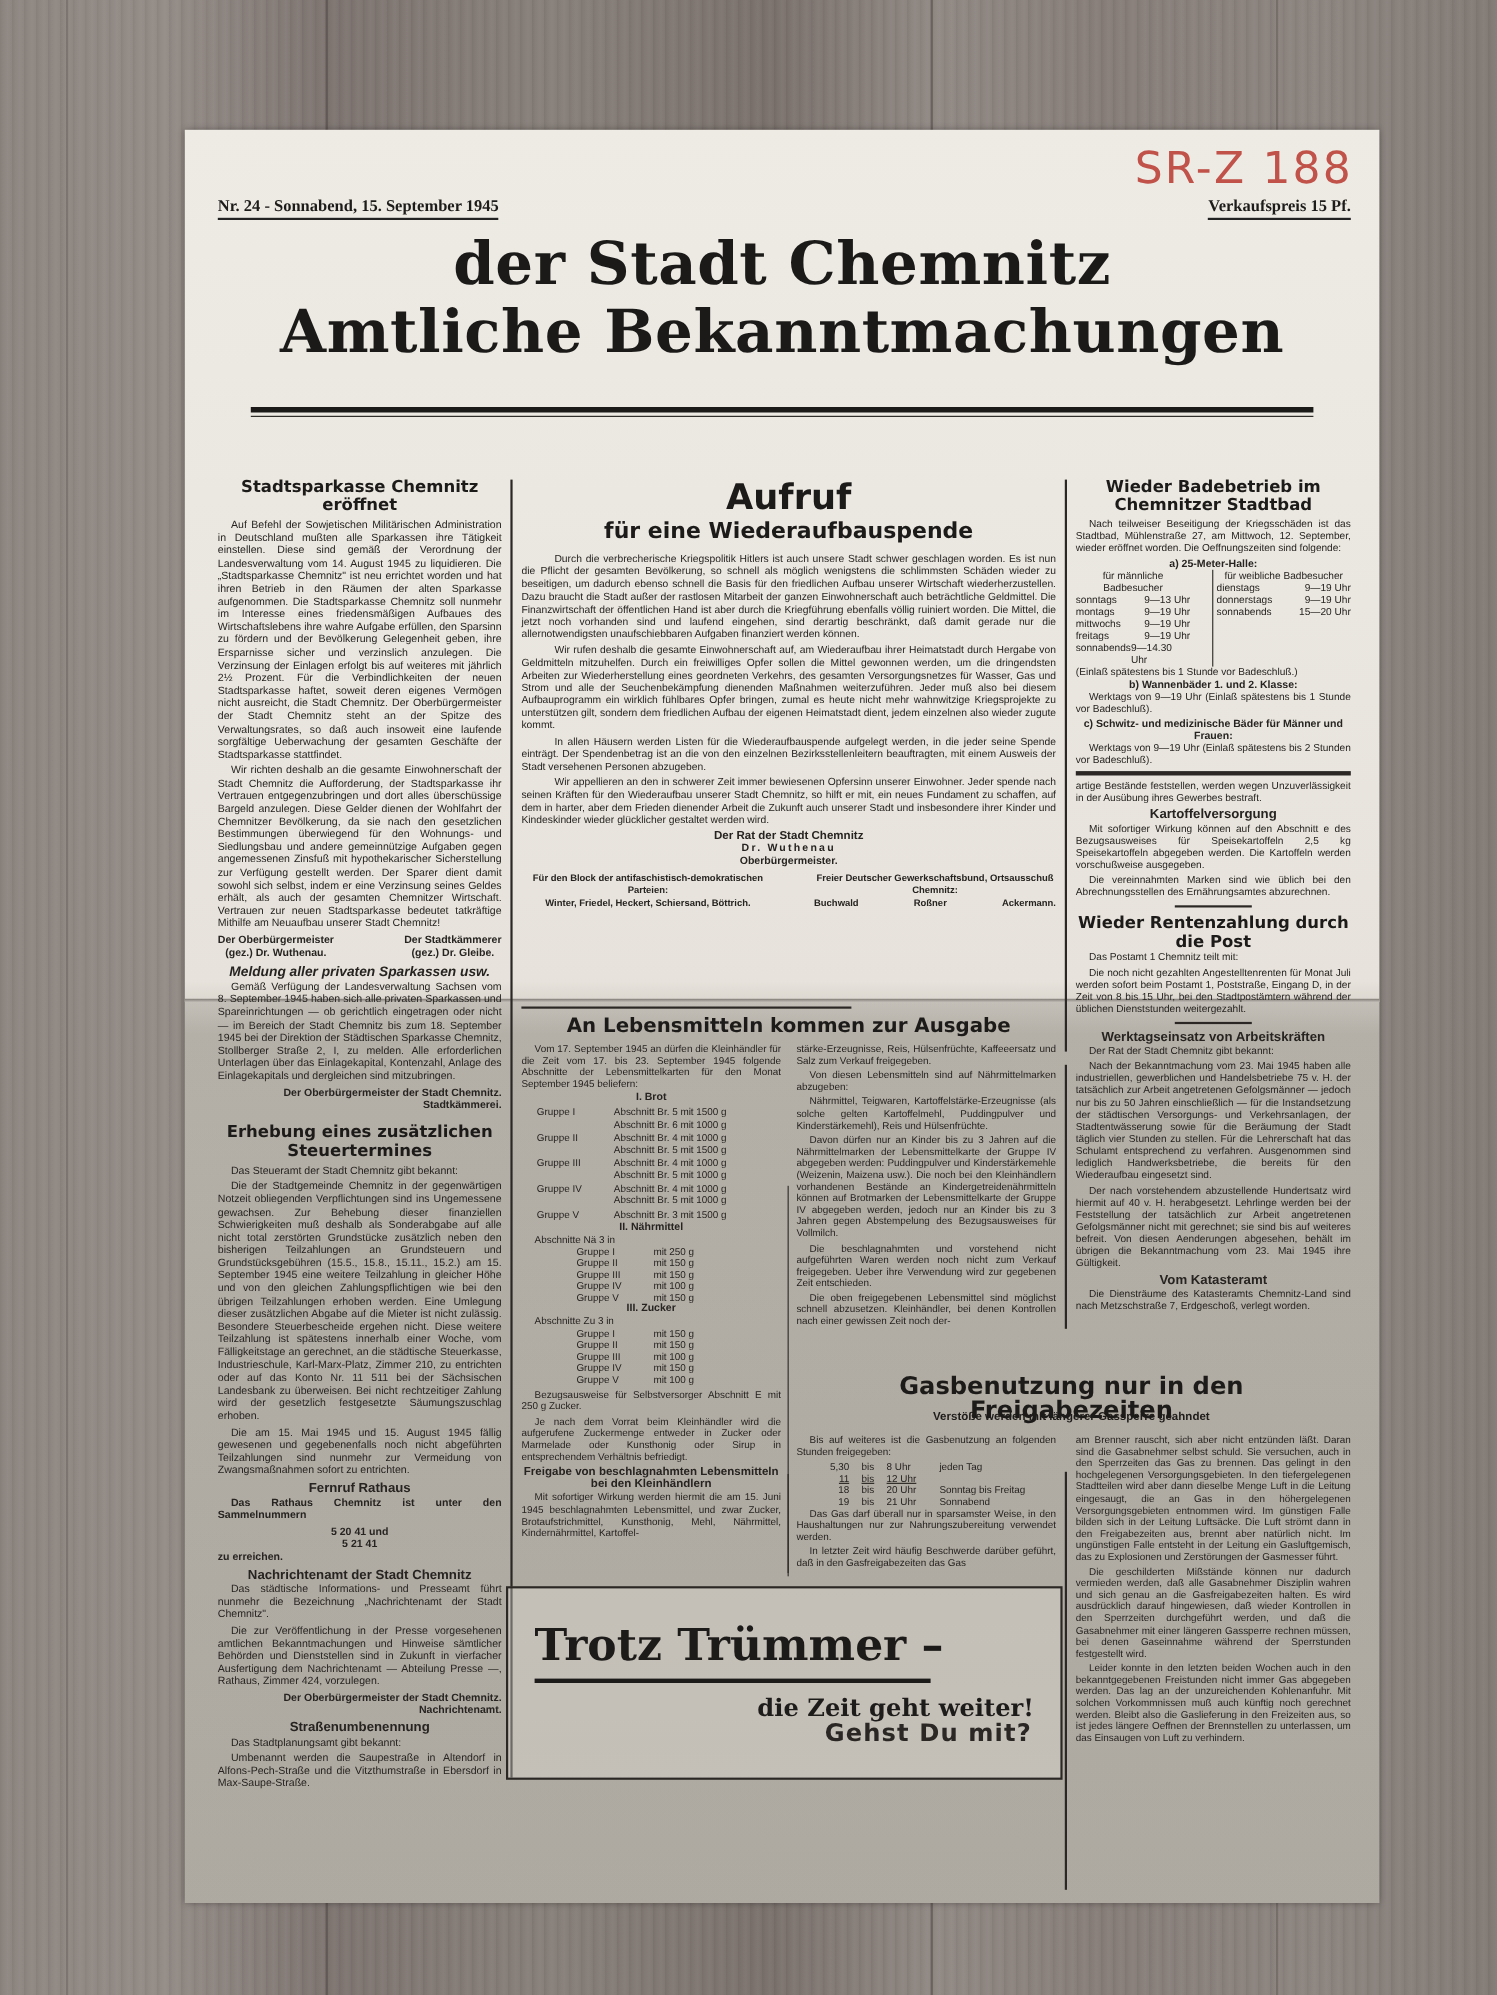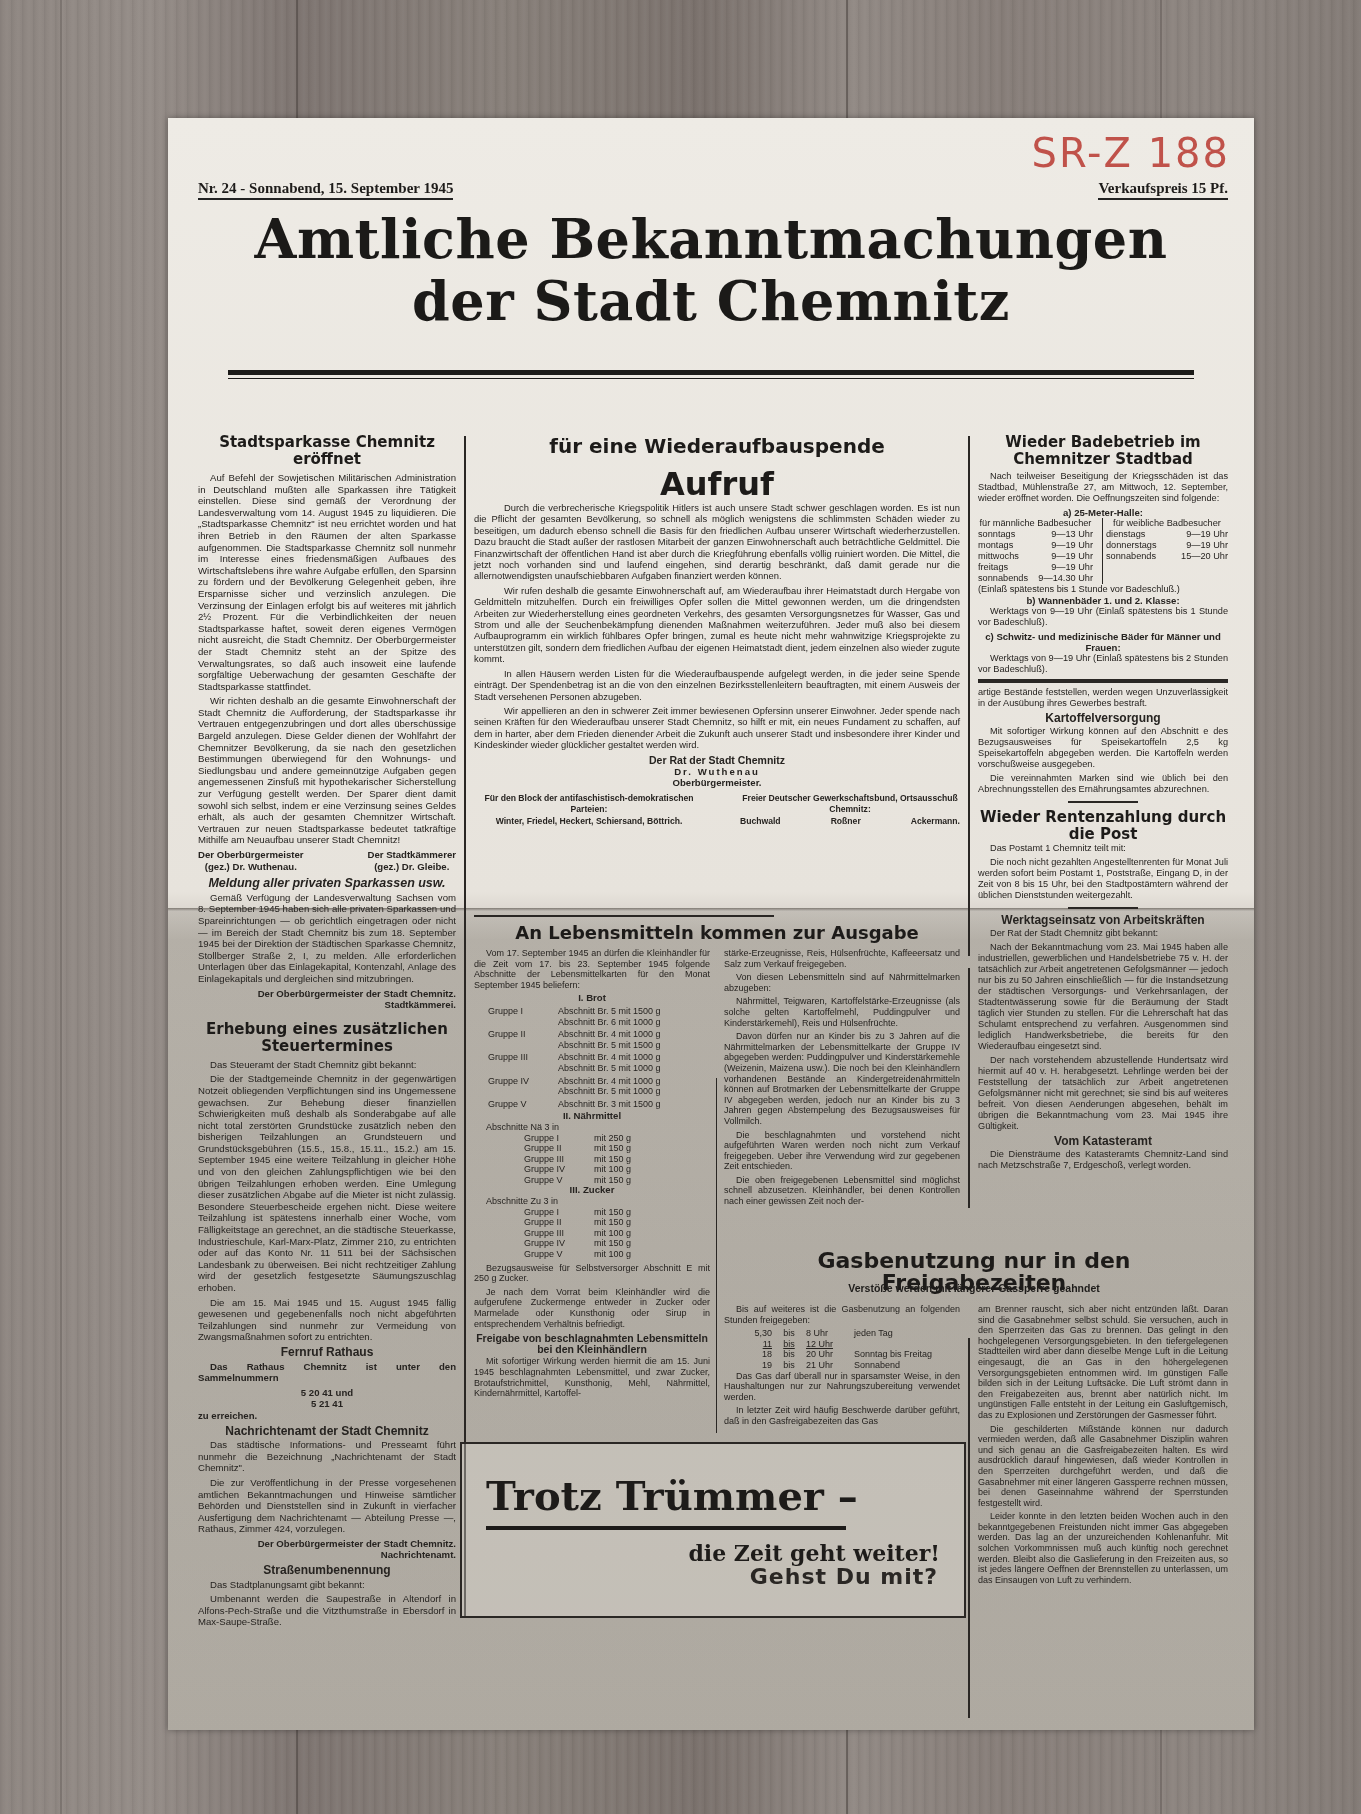--- a/index.html
+++ b/index.html
@@ -72,22 +72,22 @@
 <div class="paper">
   <div class="fold"></div>
   <div class="paper-lower-shade"></div>
 
   <div class="stamp">SR-Z 188</div>
 
   <div class="masthead-meta meta-left">Nr. 24 - Sonnabend, 15. September 1945</div>
   <div class="masthead-meta meta-right">Verkaufspreis 15 Pf.</div>
 
   <div class="masthead-title">
+    <div>der Stadt Chemnitz</div>
     <div>Amtliche Bekanntmachungen</div>
-    <div>der Stadt Chemnitz</div>
   </div>
   <div class="masthead-rule"></div>
   <div class="masthead-rule2"></div>
 
   <div class="vrule" style="left:296px;top:318px;height:1180px;"></div>
   <div class="vrule" style="left:800px;top:318px;height:520px;"></div>
   <div class="vrule" style="left:800px;top:850px;height:240px;"></div>
   <div class="vrule" style="left:800px;top:1220px;height:380px;"></div>
   <div class="vrule" style="left:548px;top:960px;height:355px;width:1px;"></div>
   <div class="vrule" style="left:548px;top:1222px;height:90px;width:1px;"></div>
@@ -125,22 +125,22 @@
     <p>Das städtische Informations- und Presseamt führt nunmehr die Bezeichnung „Nachrichtenamt der Stadt Chemnitz".</p>
     <p>Die zur Veröffentlichung in der Presse vorgesehenen amtlichen Bekanntmachungen und Hinweise sämtlicher Behörden und Dienststellen sind in Zukunft in vierfacher Ausfertigung dem Nachrichtenamt — Abteilung Presse —, Rathaus, Zimmer 424, vorzulegen.</p>
     <div class="sig" style="text-align:right;">Der Oberbürgermeister der Stadt Chemnitz. Nachrichtenamt.</div>
 
     <h3 class="sub">Straßenumbenennung</h3>
     <p>Das Stadtplanungsamt gibt bekannt:</p>
     <p>Umbenannt werden die Saupestraße in Altendorf in Alfons-Pech-Straße und die Vitzthumstraße in Ebersdorf in Max-Saupe-Straße.</p>
   </div>
 
   <div class="col" style="left:306px;top:316px;width:486px;font-size:9.4px;line-height:11.4px;">
+    <h2 class="head" style="font-size:32px;line-height:36px;">Aufruf</h2>
     <h2 class="head" style="font-size:20px;line-height:24px;margin-bottom:8px;">für eine Wiederaufbauspende</h2>
-    <h2 class="head" style="font-size:32px;line-height:36px;">Aufruf</h2>
     <p style="text-indent:30px;">Durch die verbrecherische Kriegspolitik Hitlers ist auch unsere Stadt schwer geschlagen worden. Es ist nun die Pflicht der gesamten Bevölkerung, so schnell als möglich wenigstens die schlimmsten Schäden wieder zu beseitigen, um dadurch ebenso schnell die Basis für den friedlichen Aufbau unserer Wirtschaft wiederherzustellen. Dazu braucht die Stadt außer der rastlosen Mitarbeit der ganzen Einwohnerschaft auch beträchtliche Geldmittel. Die Finanzwirtschaft der öffentlichen Hand ist aber durch die Kriegführung ebenfalls völlig ruiniert worden. Die Mittel, die jetzt noch vorhanden sind und laufend eingehen, sind derartig beschränkt, daß damit gerade nur die allernotwendigsten unaufschiebbaren Aufgaben finanziert werden können.</p>
     <p style="text-indent:30px;">Wir rufen deshalb die gesamte Einwohnerschaft auf, am Wiederaufbau ihrer Heimatstadt durch Hergabe von Geldmitteln mitzuhelfen. Durch ein freiwilliges Opfer sollen die Mittel gewonnen werden, um die dringendsten Arbeiten zur Wiederherstellung eines geordneten Verkehrs, des gesamten Versorgungsnetzes für Wasser, Gas und Strom und alle der Seuchenbekämpfung dienenden Maßnahmen weiterzuführen. Jeder muß also bei diesem Aufbauprogramm ein wirklich fühlbares Opfer bringen, zumal es heute nicht mehr wahnwitzige Kriegsprojekte zu unterstützen gilt, sondern dem friedlichen Aufbau der eigenen Heimatstadt dient, jedem einzelnen also wieder zugute kommt.</p>
     <p style="text-indent:30px;">In allen Häusern werden Listen für die Wiederaufbauspende aufgelegt werden, in die jeder seine Spende einträgt. Der Spendenbetrag ist an die von den einzelnen Bezirksstellenleitern beauftragten, mit einem Ausweis der Stadt versehenen Personen abzugeben.</p>
     <p style="text-indent:30px;">Wir appellieren an den in schwerer Zeit immer bewiesenen Opfersinn unserer Einwohner. Jeder spende nach seinen Kräften für den Wiederaufbau unserer Stadt Chemnitz, so hilft er mit, ein neues Fundament zu schaffen, auf dem in harter, aber dem Frieden dienender Arbeit die Zukunft auch unserer Stadt und insbesondere ihrer Kinder und Kindeskinder wieder glücklicher gestaltet werden wird.</p>
     <div class="sig" style="font-size:10.5px;margin-top:4px;">Der Rat der Stadt Chemnitz</div>
     <div class="sig" style="letter-spacing:2px;">Dr. Wuthenau</div>
     <div class="sig">Oberbürgermeister.</div>
     <div style="display:flex;justify-content:space-between;font-weight:bold;font-size:8.6px;margin-top:4px;">
       <div style="width:230px;text-align:center;">
         <div>Für den Block der antifaschistisch-demokratischen Parteien:</div>
@@ -308,21 +308,21 @@
     <div class="ad-underline"></div>
     <div class="ad-line2">die Zeit geht weiter!</div>
     <div class="ad-line3">Gehst Du mit?</div>
   </div>
 
   <div class="col" style="left:810px;top:316px;width:250px;font-size:9.2px;line-height:11px;">
     <h2 class="head" style="font-size:15px;line-height:17px;margin-bottom:3px;">Wieder Badebetrieb im Chemnitzer Stadtbad</h2>
     <p>Nach teilweiser Beseitigung der Kriegsschäden ist das Stadtbad, Mühlenstraße 27, am Mittwoch, 12. September, wieder eröffnet worden. Die Oeffnungszeiten sind folgende:</p>
     <div class="sig">a) 25-Meter-Halle:</div>
     <div style="display:flex;">
-      <div style="width:50%;border-right:1.5px solid #2a2724;padding-right:9px;">
+      <div style="width:50%;border-right:1.5px solid #2a2724;padding-right:20px;">
         <div style="text-align:center;">für männliche Badbesucher</div>
         <div style="display:flex;justify-content:space-between;">
             <span>sonntags</span>
             <span>9—13 Uhr</span>
           </div>
         <div style="display:flex;justify-content:space-between;">
             <span>montags</span>
             <span>9—19 Uhr</span>
           </div>
         <div style="display:flex;justify-content:space-between;">

